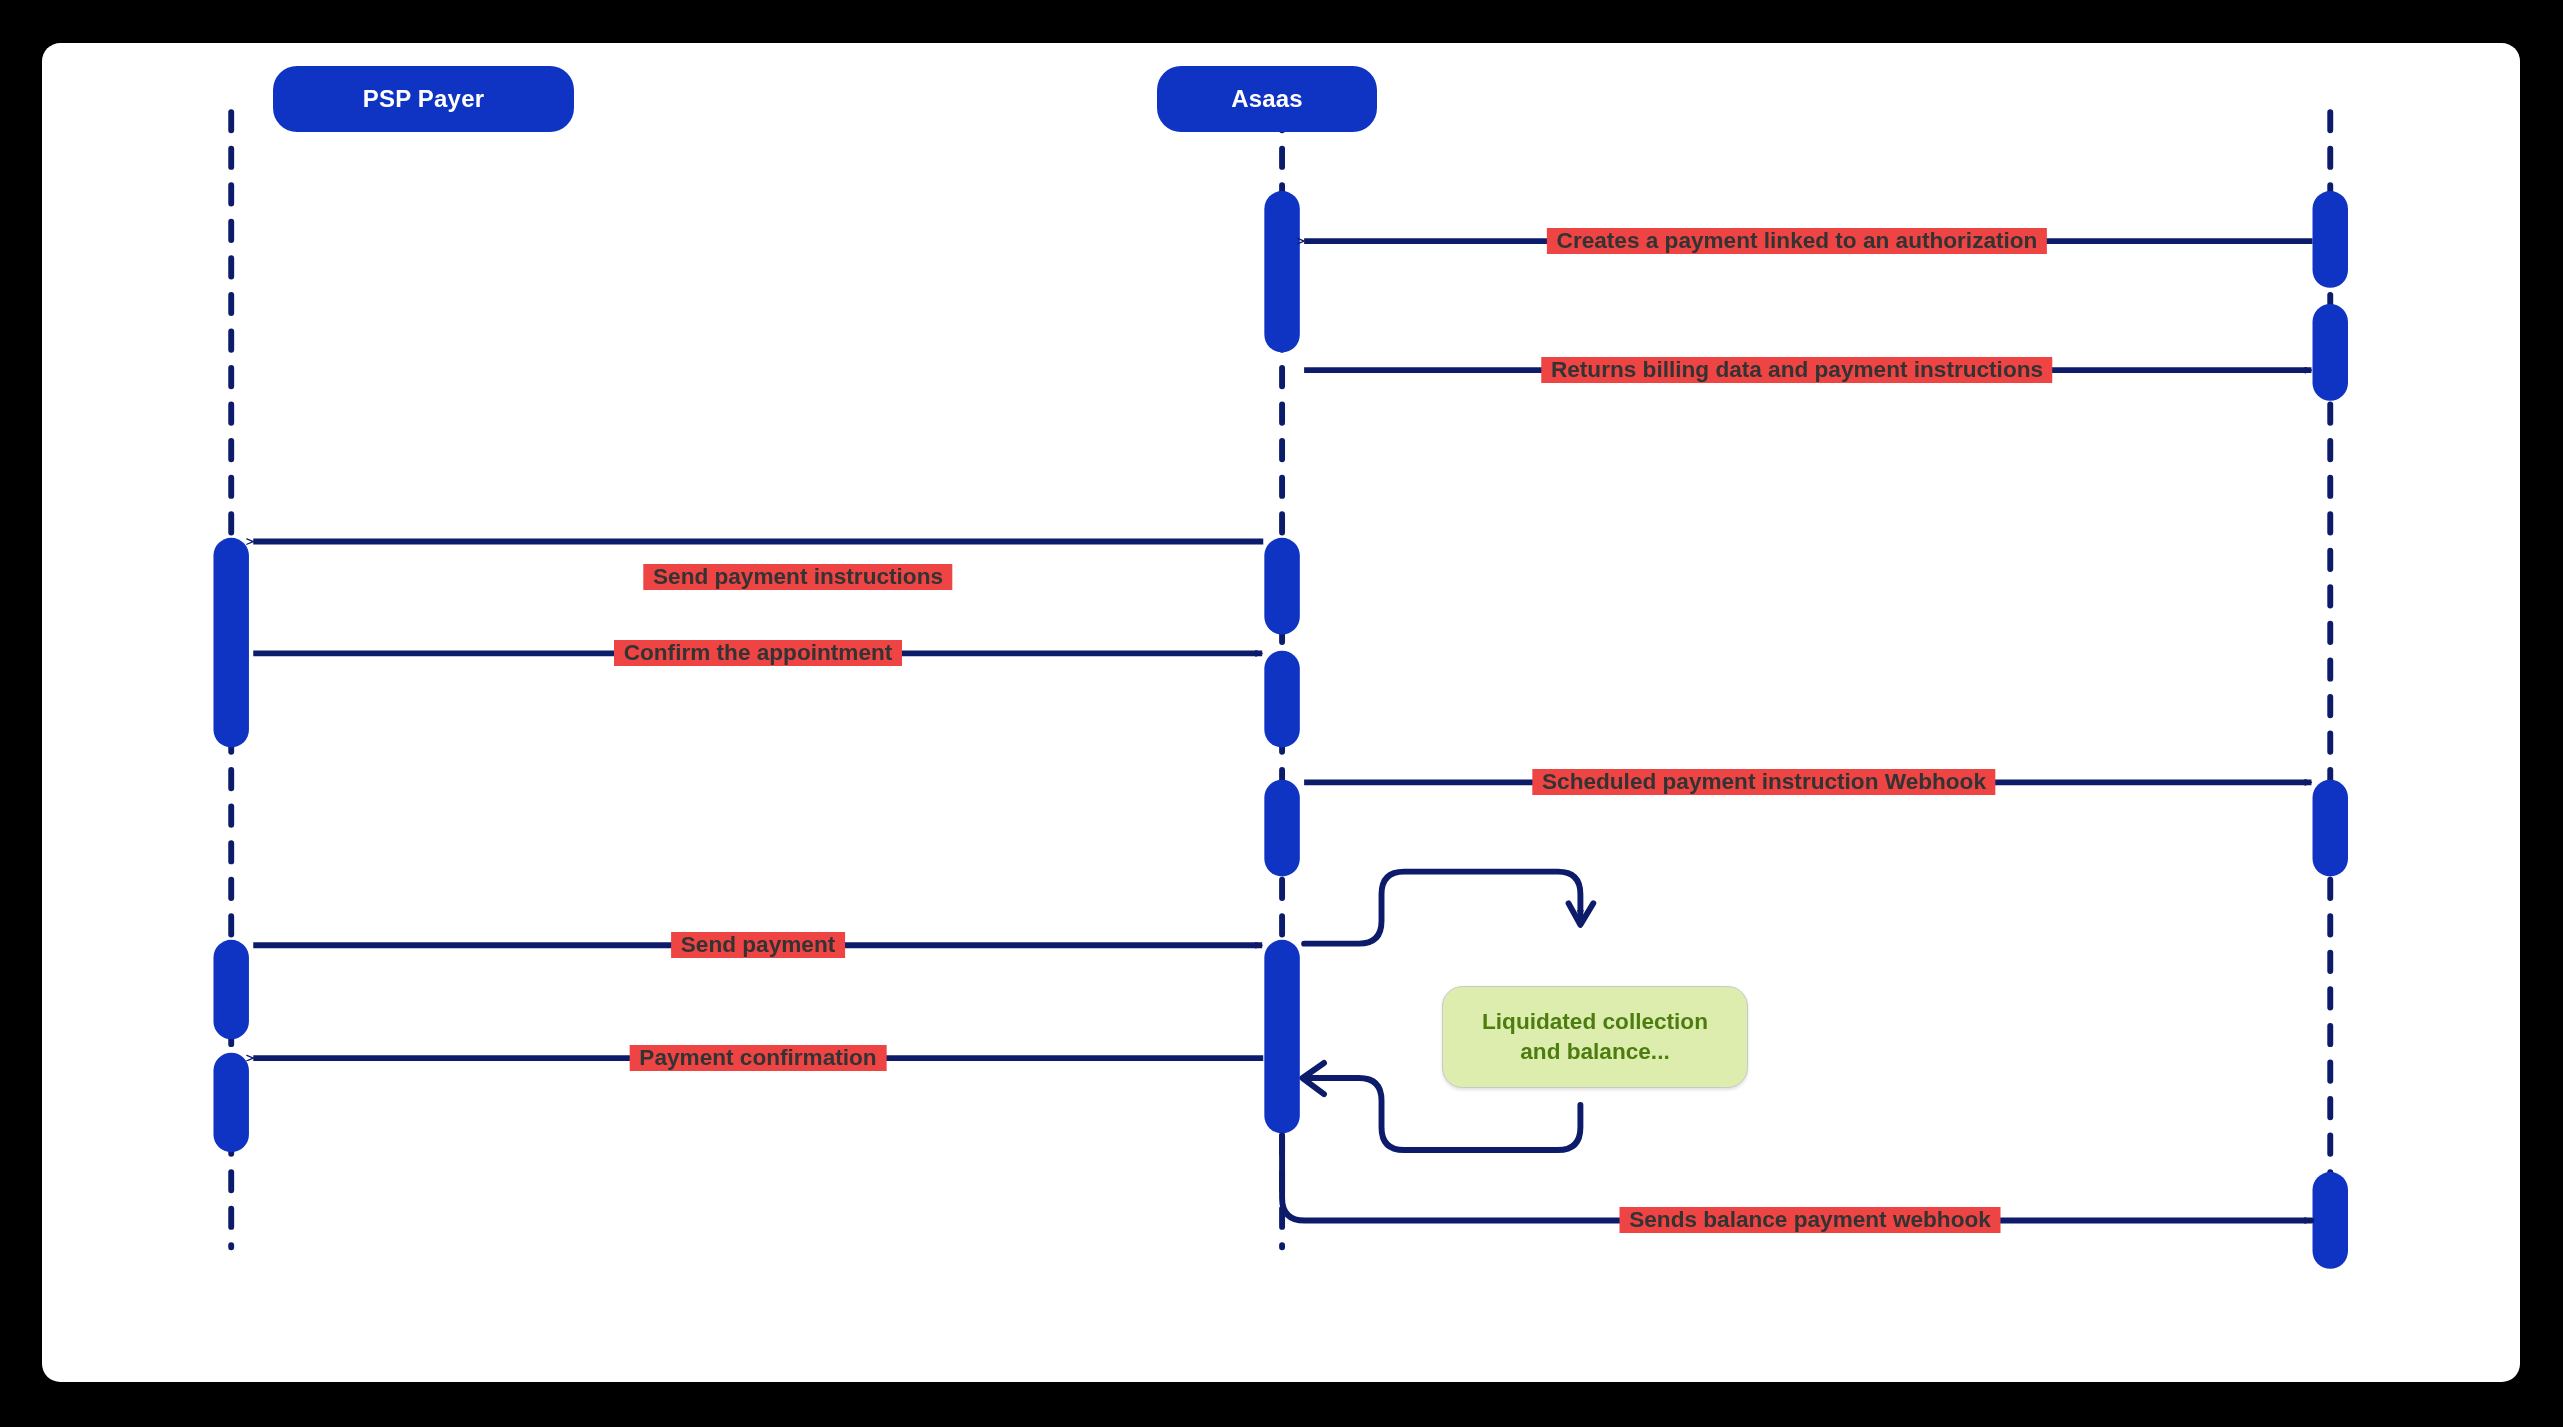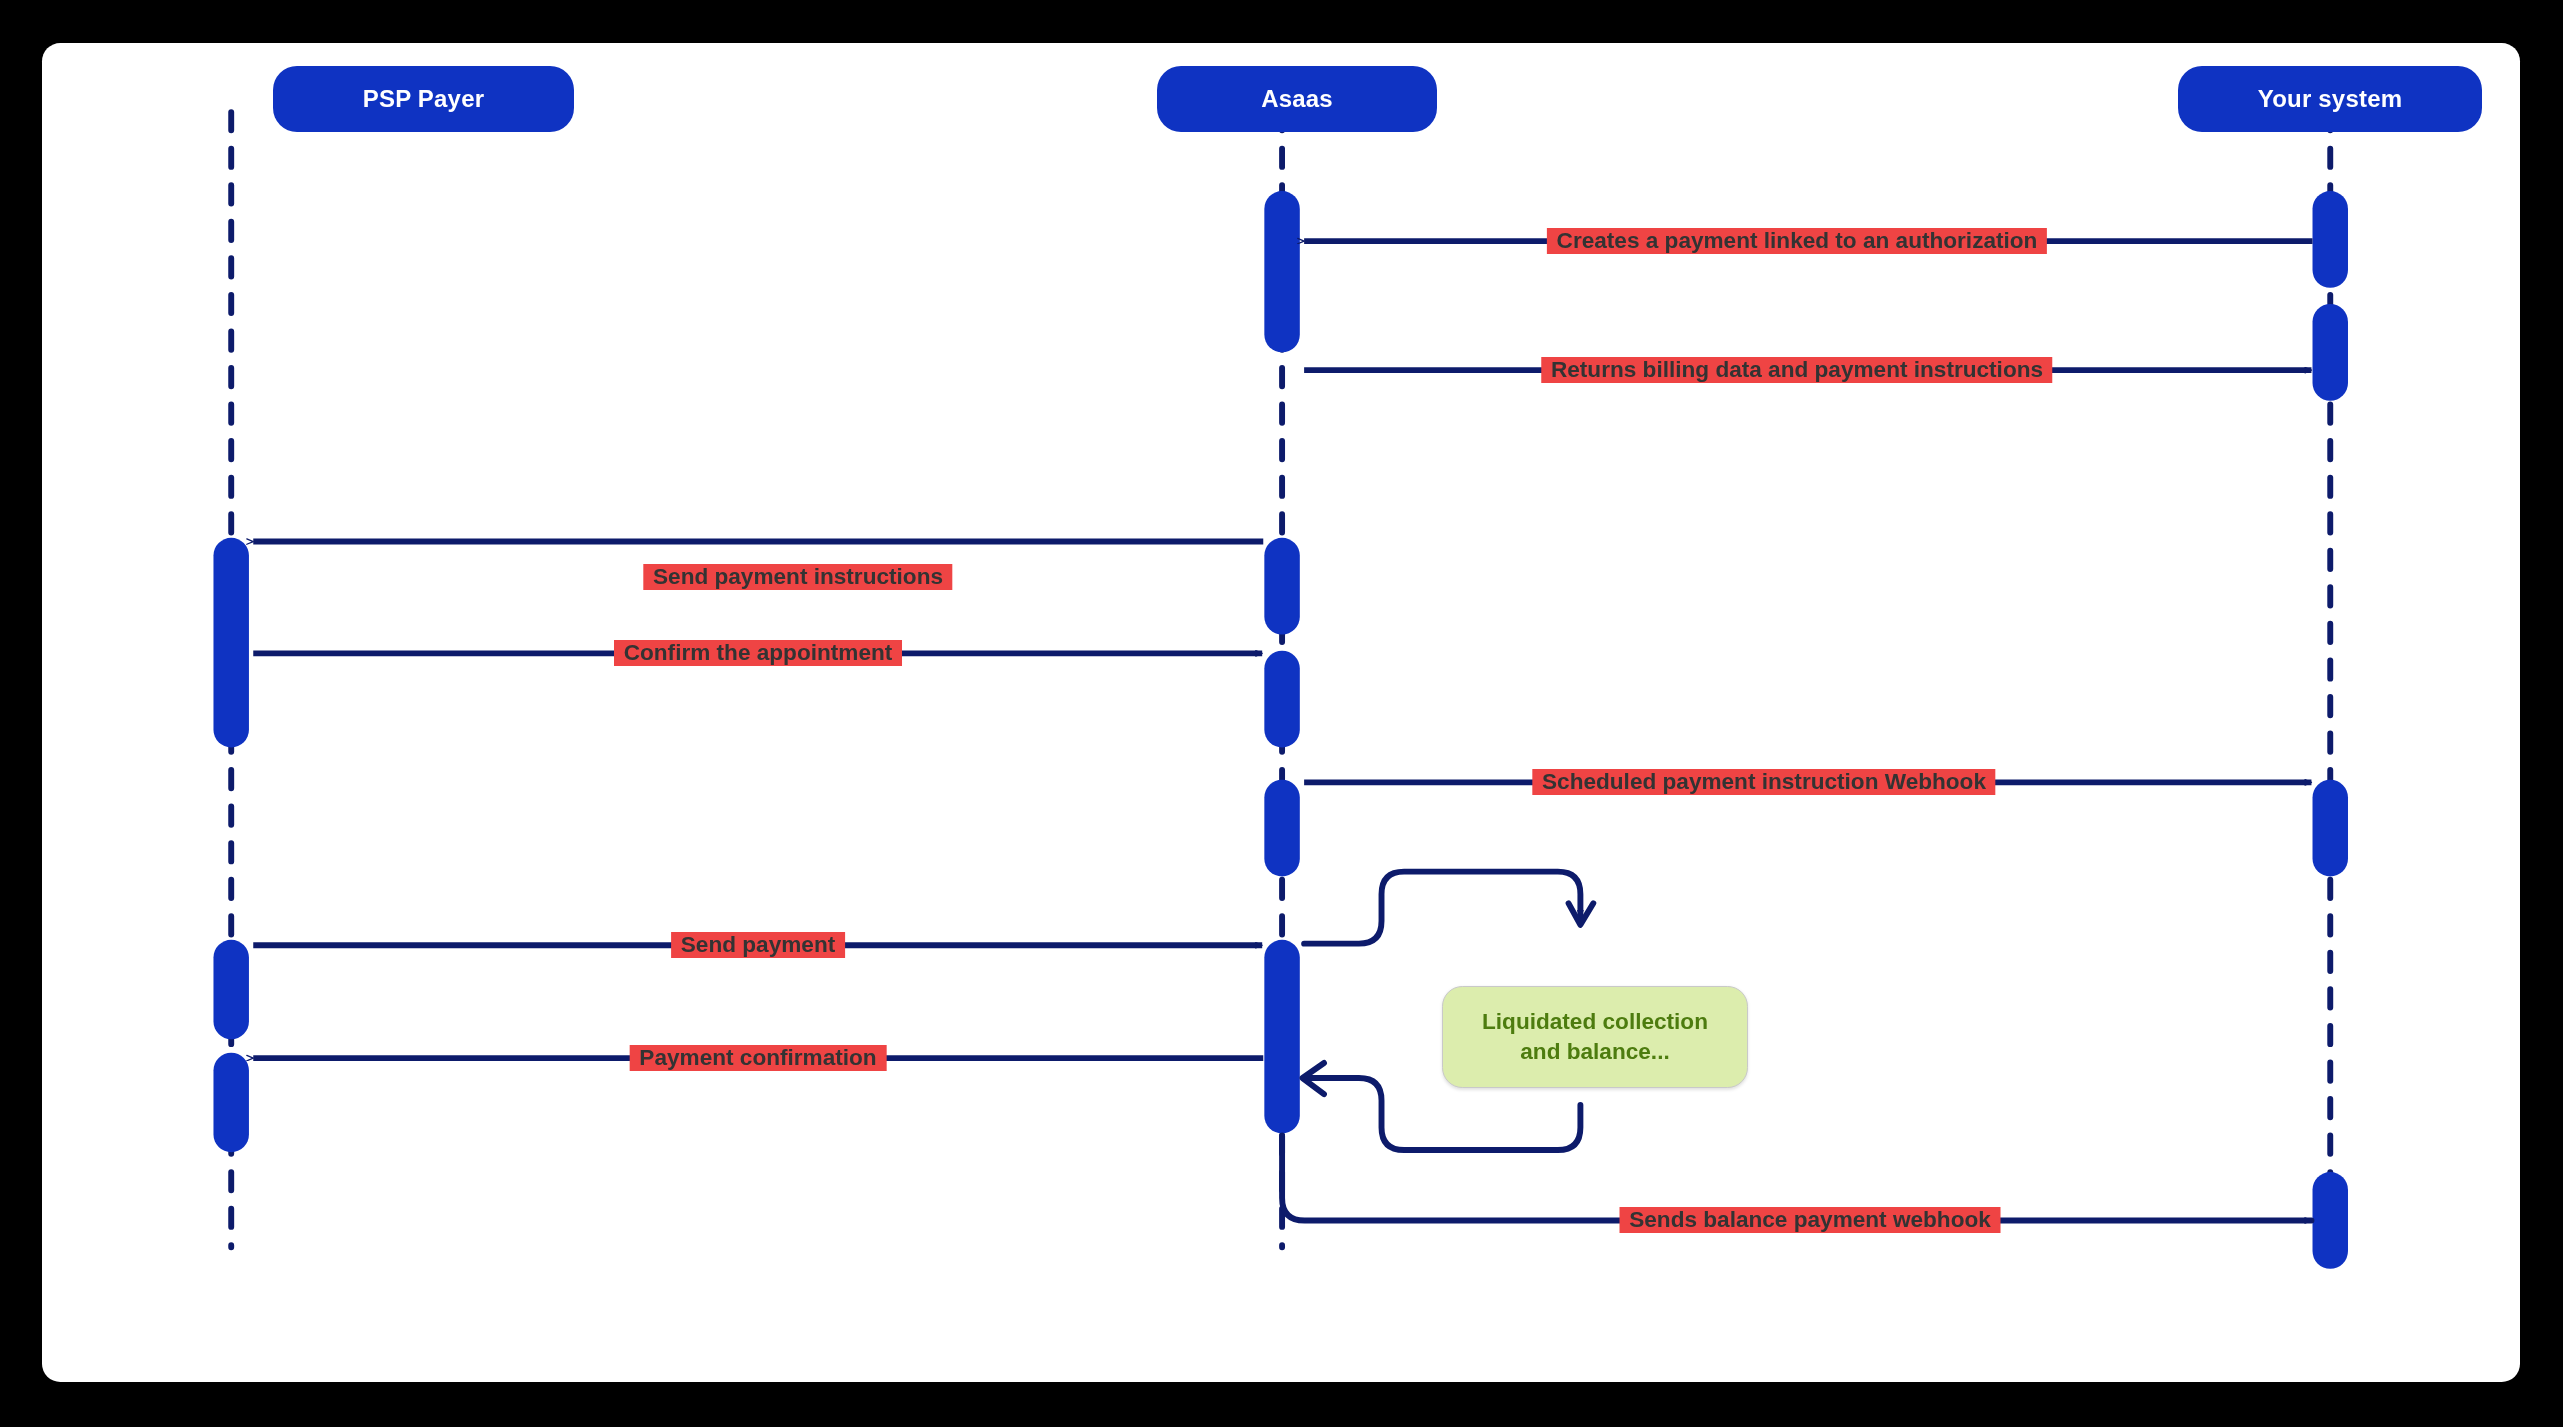--- a/index.html
+++ b/index.html
@@ -132,27 +132,24 @@
     <path d="M 2862 1975 V 2017 Q 2862 2059 2820 2059 H 2534 Q 2492 2059 2492 2017 V 1967 Q 2492 1925 2450 1925 H 2348" fill="none" stroke="#0d1b6b" stroke-width="11" stroke-linecap="round"></path>
     <path d="M 2385 1897 L 2345 1925 L 2385 1955" fill="none" stroke="#0d1b6b" stroke-width="11" stroke-linecap="round" stroke-linejoin="round"></path>
 
     <path d="M 2307 2032 V 2148 Q 2307 2190 2349 2190 H 4222" fill="none" stroke="#0d1b6b" stroke-width="11" stroke-linecap="round" marker-end="url(#arrowhead-right)"></path>
   </svg>
 
   <div class="actor-box" style="left:-27px; top:22.6px; width:301px; height:66px; transform:translateX(258px);text-align:center;">
     <span>PSP Payer</span>
   </div>
 
-  <div class="actor-box" style="left:1115px; top:22.6px; width:280px; height:66px;">
+  <div class="actor-box" style="left:1115px; top:22.6px; width:220px; height:66px;">
     <span>Asaas</span>
   </div>
 
-  <div class="actor-box" style="left:2136px; top:22.6px; width:304px; height:66px;">
-    <span>Your system</span>
-  </div>
 
   <div class="msg-label" style="left:1755px; top:198px;">Creates a payment linked to an authorization</div>
 
   <div class="msg-label" style="left:1755px; top:327px;">Returns billing data and payment instructions</div>
 
   <div class="msg-label" style="left:756px; top:498px;margin-top:36px;">Send payment instructions</div>
 
   <div class="msg-label" style="left:716px; top:610px;">Confirm the appointment</div>
 
   <div class="msg-label" style="left:1722px; top:739px;">Scheduled payment instruction Webhook</div>

